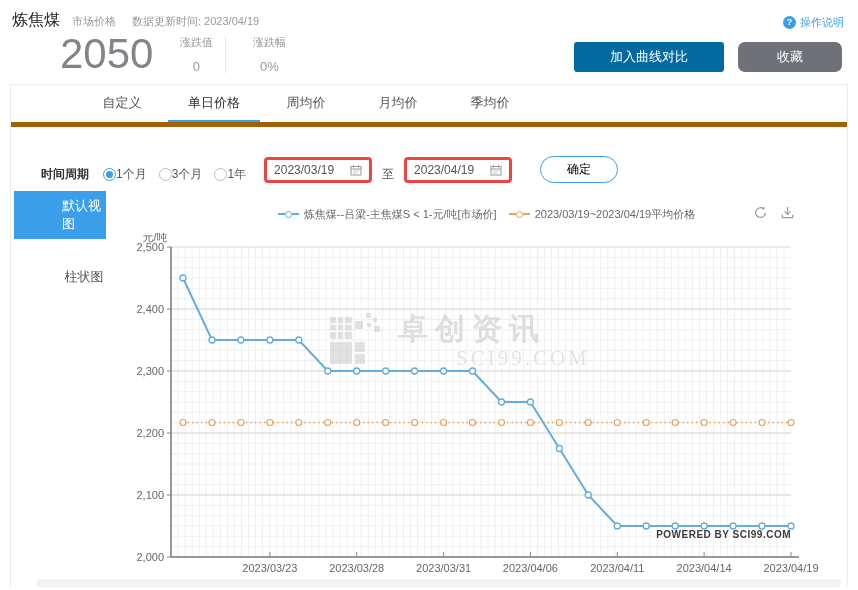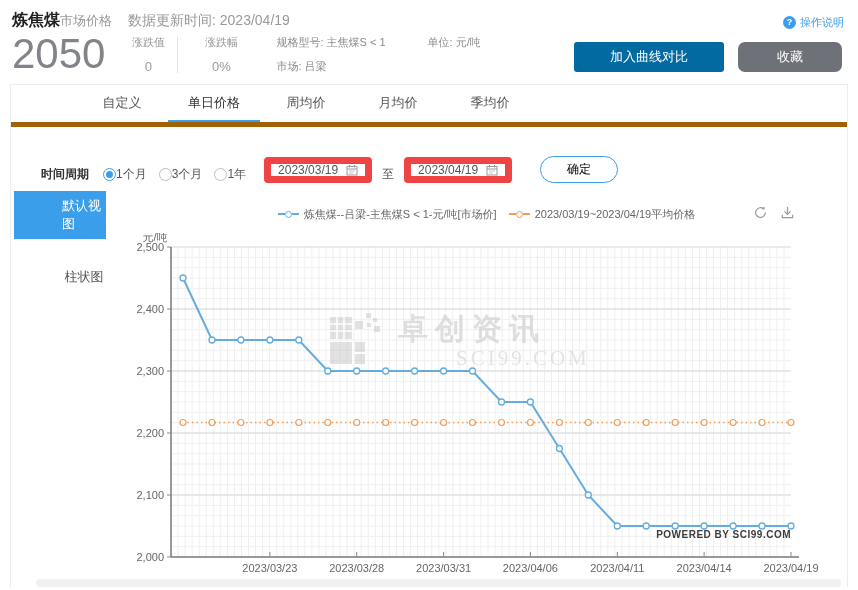--- a/index.html
+++ b/index.html
@@ -2,27 +2,27 @@
 <html><head>
 <meta charset="utf-8">
 <style>
   * { margin:0; padding:0; box-sizing:border-box; }
   html,body { width:858px; height:590px; background:#fff; overflow:hidden;
     font-family:"Liberation Sans","DejaVu Sans",sans-serif; color:#333; }
 
   
   .header { padding:10px 14px 0 12px; }
   .header-top { display:flex; align-items:baseline; }
-  .h-title { font-size:16px; font-weight:bold; color:#222; }
-  .h-sub { font-size:13px; color:#999; }
-  .h-update { font-size:14px; color:#999; margin-left:16px; }
+  .h-title { font-size:16px; font-weight:normal; color:#222; }
+  .h-sub { font-size:11px; color:#999; margin-left:12px; }
+  .h-update { font-size:11px; color:#999; margin-left:16px; }
   .h-help { margin-left:auto; font-size:11px; display:flex; align-items:center; gap:4px; cursor:pointer; }
   .q-icon { width:13px; height:13px; border-radius:50%; color:#fff; font-size:9px; font-weight:bold;
     display:inline-flex; align-items:center; justify-content:center; }
-  .header-main { display:flex; align-items:flex-start; margin-top:1px; }
+  .header-main { display:flex; align-items:flex-start; margin-top:1px;margin-left:48px; }
   .price-big { font-size:42px; color:#818589; line-height:1.05; }
   .chg-block { width:58px; text-align:center; margin-left:14px; margin-top:3px; }
   .chg-label { font-size:11px; color:#999; }
   .chg-value { font-size:13px; color:#999; margin-top:9px; }
   .vdiv { width:1px; height:36px; background:#e2e2e2; margin-top:5px; }
   .spec-block { margin-left:26px; margin-top:3px; font-size:11px; color:#8a8a8a; }
   .spec-row1 { display:flex; }
   .spec-unit { margin-left:42px; }
   .spec-market { margin-top:9px; }
   .h-actions { margin-left:auto; display:flex; gap:14px; margin-top:10px; margin-right:2px; }
@@ -37,21 +37,21 @@
   .tab { min-width:92px; display:flex; align-items:center; justify-content:center; font-size:13px;
     color:#555; cursor:pointer; border-bottom:2px solid transparent; }
   .tab.active { color:#333; }
 
   .period-row { height:56px; display:flex; align-items:flex-end; padding-left:30px; font-size:12px; }
   .period-label { color:#333; font-weight:bold; margin-right:14px; }
   .radio-opt { display:flex; align-items:center; margin-right:12px; color:#555; cursor:pointer; }
   .radio { width:13px; height:13px; border:1px solid #bdbdbd; border-radius:50%; background:#fff;
     display:inline-flex; align-items:center; justify-content:center; }
   .radio .dot { width:7px; height:7px; border-radius:50%; }
-  .date-input { width:108px; height:26px; border:7px solid #ef4444; border-radius:4px; display:flex;
+  .date-input { width:108px; height:26px; border:3px solid #ef4444; border-radius:4px; display:flex;
     align-items:center; justify-content:space-between; padding:0 7px; font-size:12px; color:#555;
     margin-left:6px; cursor:pointer; background:#fff; }
   .to-label { margin:0 10px; color:#555; }
   .btn-confirm { width:78px; height:27px; border-radius:14px; background:#fff; font-size:12px;
     margin-left:28px; cursor:pointer; border:1px solid; font-family:inherit; }
 
   
   .content { display:flex; }
   .view-sidebar { width:115px; padding-top:8px; flex-shrink:0; }
   .view-item { width:92px; margin-left:3px; height:48px; display:flex; align-items:center;
@@ -99,27 +99,20 @@
   <div class="header-main">
     <span class="price-big">2050</span>
     <div class="chg-block">
       <div class="chg-label">涨跌值</div>
       <div class="chg-value">0</div>
     </div>
     <div class="vdiv"></div>
     <div class="chg-block">
       <div class="chg-label">涨跌幅</div>
       <div class="chg-value">0%</div>
-    </div>
-    <div class="spec-block">
-      <div class="spec-row1">
-        <span>规格型号: 主焦煤S &lt; 1</span>
-        <span class="spec-unit">单位: 元/吨</span>
-      </div>
-      <div class="spec-market">市场: 吕梁</div>
     </div>
     <div class="h-actions">
       <button class="btn-dark btn-compare" style="background: #0369a1;">加入曲线对比</button>
       <button class="btn-dark btn-fav" style="background: rgb(110, 114, 120); border-radius: 7px;">收藏</button>
     </div>
   </div>
 </div>
 
 <div class="panel">
 

